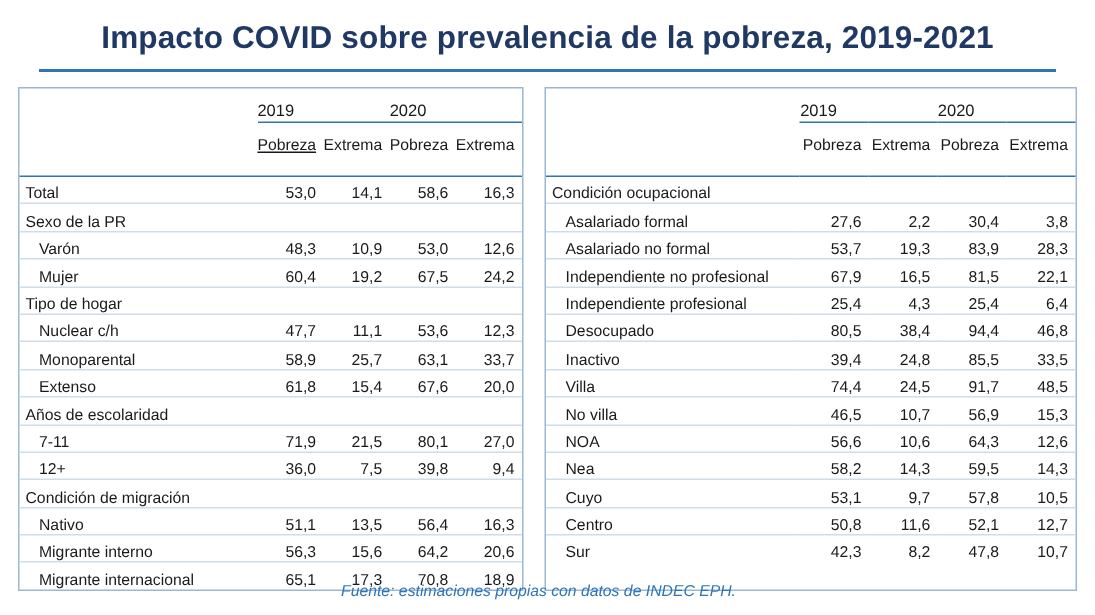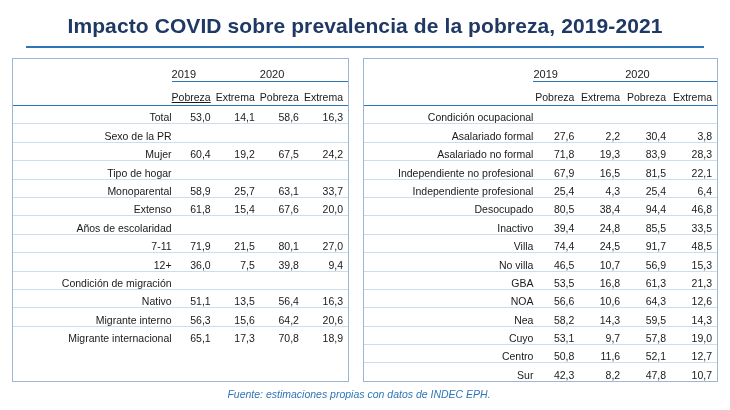--- a/index.html
+++ b/index.html
@@ -73,36 +73,36 @@
     text-align: left;
     padding-bottom: 1px;
   }
   .hdr-year .yr {
     border-bottom: 1px solid #2e75b6;
   }
   .hdr-cols td {
     height: 21px;
     font-size: 10.5px;
     text-align: right;
-    padding-bottom: 2px;
+    padding-bottom: 14px;
     padding-right: 5px;
   }
   .hdr-cols td.pobreza-u {
     text-decoration: underline;
   }
   .hdr-sep {
     border-bottom: 1px solid #2e75b6;
   }
   .row td {
     height: 17.4px;
     padding-right: 5px;
     border-bottom: 1px solid #cfdcea;
   }
   .row td.lbl {
-    text-align: right;
+    text-align: left;
     padding-left: 4px;
     padding-right: 0;
   }
   .row td.lbl.indent {
     padding-left: 13px;
     margin-top: 16px;
   }
   .row.group td {
     border-bottom: 1px solid #cfdcea;
   }
@@ -164,32 +164,46 @@
               <td>16,3</td>
             </tr>
             <tr class="row group">
               <td class="lbl">Sexo de la PR</td>
               <td></td>
               <td></td>
               <td></td>
               <td></td>
             </tr>
             <tr class="row">
+              <td class="lbl indent">Varón</td>
+              <td>48,3</td>
+              <td>10,9</td>
+              <td>53,0</td>
+              <td>12,6</td>
+            </tr>
+            <tr class="row">
               <td class="lbl indent">Mujer</td>
               <td>60,4</td>
               <td>19,2</td>
               <td>67,5</td>
               <td>24,2</td>
             </tr>
             <tr class="row group">
               <td class="lbl">Tipo de hogar</td>
               <td></td>
               <td></td>
               <td></td>
               <td></td>
+            </tr>
+            <tr class="row">
+              <td class="lbl indent">Nuclear c/h</td>
+              <td>47,7</td>
+              <td>11,1</td>
+              <td>53,6</td>
+              <td>12,3</td>
             </tr>
             <tr class="row">
               <td class="lbl indent">Monoparental</td>
               <td>58,9</td>
               <td>25,7</td>
               <td>63,1</td>
               <td>33,7</td>
             </tr>
             <tr class="row">
               <td class="lbl indent">Extenso</td>
@@ -284,21 +298,21 @@
             </tr>
             <tr class="row">
               <td class="lbl indent">Asalariado formal</td>
               <td>27,6</td>
               <td>2,2</td>
               <td>30,4</td>
               <td>3,8</td>
             </tr>
             <tr class="row">
               <td class="lbl indent">Asalariado no formal</td>
-              <td>71,8</td>
+              <td>53,7</td>
               <td>19,3</td>
               <td>83,9</td>
               <td>28,3</td>
             </tr>
             <tr class="row">
               <td class="lbl indent">Independiente no profesional</td>
               <td>67,9</td>
               <td>16,5</td>
               <td>81,5</td>
               <td>22,1</td>
@@ -332,46 +346,39 @@
               <td>48,5</td>
             </tr>
             <tr class="row">
               <td class="lbl indent">No villa</td>
               <td>46,5</td>
               <td>10,7</td>
               <td>56,9</td>
               <td>15,3</td>
             </tr>
             <tr class="row">
-              <td class="lbl indent">GBA</td>
-              <td>53,5</td>
-              <td>16,8</td>
-              <td>61,3</td>
-              <td>21,3</td>
-            </tr>
-            <tr class="row">
               <td class="lbl indent">NOA</td>
               <td>56,6</td>
               <td>10,6</td>
               <td>64,3</td>
               <td>12,6</td>
             </tr>
             <tr class="row">
               <td class="lbl indent">Nea</td>
               <td>58,2</td>
               <td>14,3</td>
               <td>59,5</td>
               <td>14,3</td>
             </tr>
             <tr class="row">
               <td class="lbl indent">Cuyo</td>
               <td>53,1</td>
               <td>9,7</td>
               <td>57,8</td>
-              <td>19,0</td>
+              <td>10,5</td>
             </tr>
             <tr class="row">
               <td class="lbl indent">Centro</td>
               <td>50,8</td>
               <td>11,6</td>
               <td>52,1</td>
               <td>12,7</td>
             </tr>
             <tr class="row last">
               <td class="lbl indent">Sur</td>

